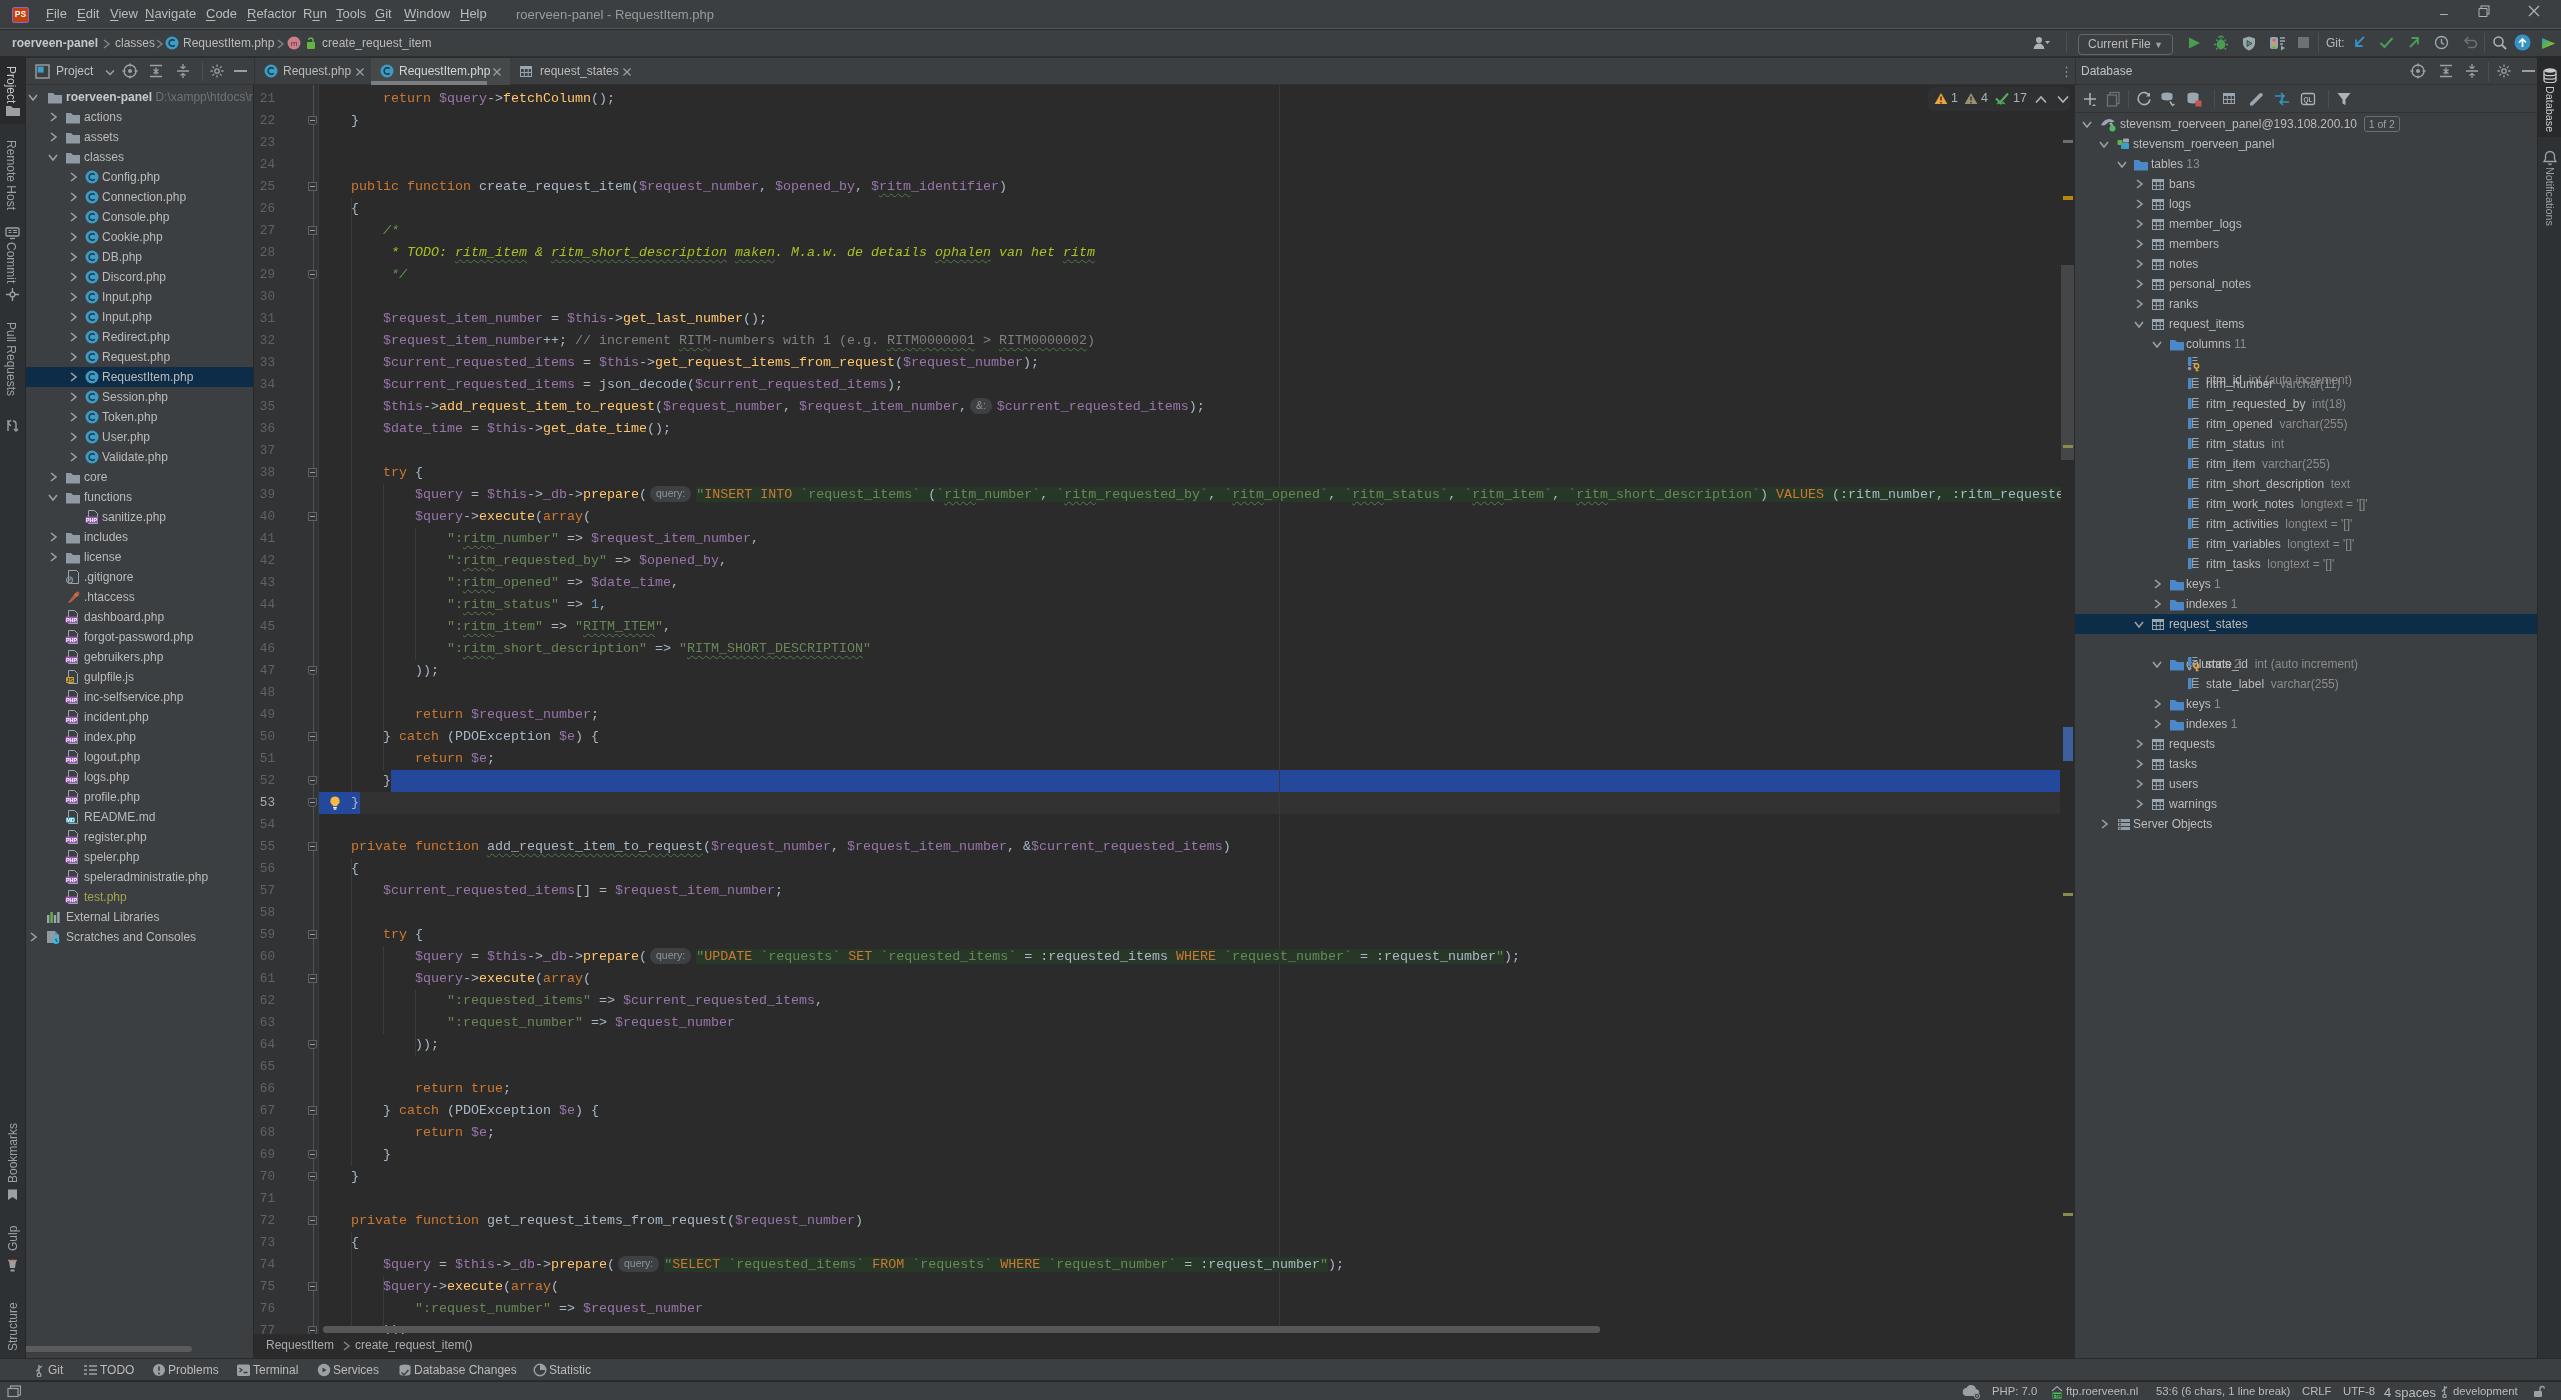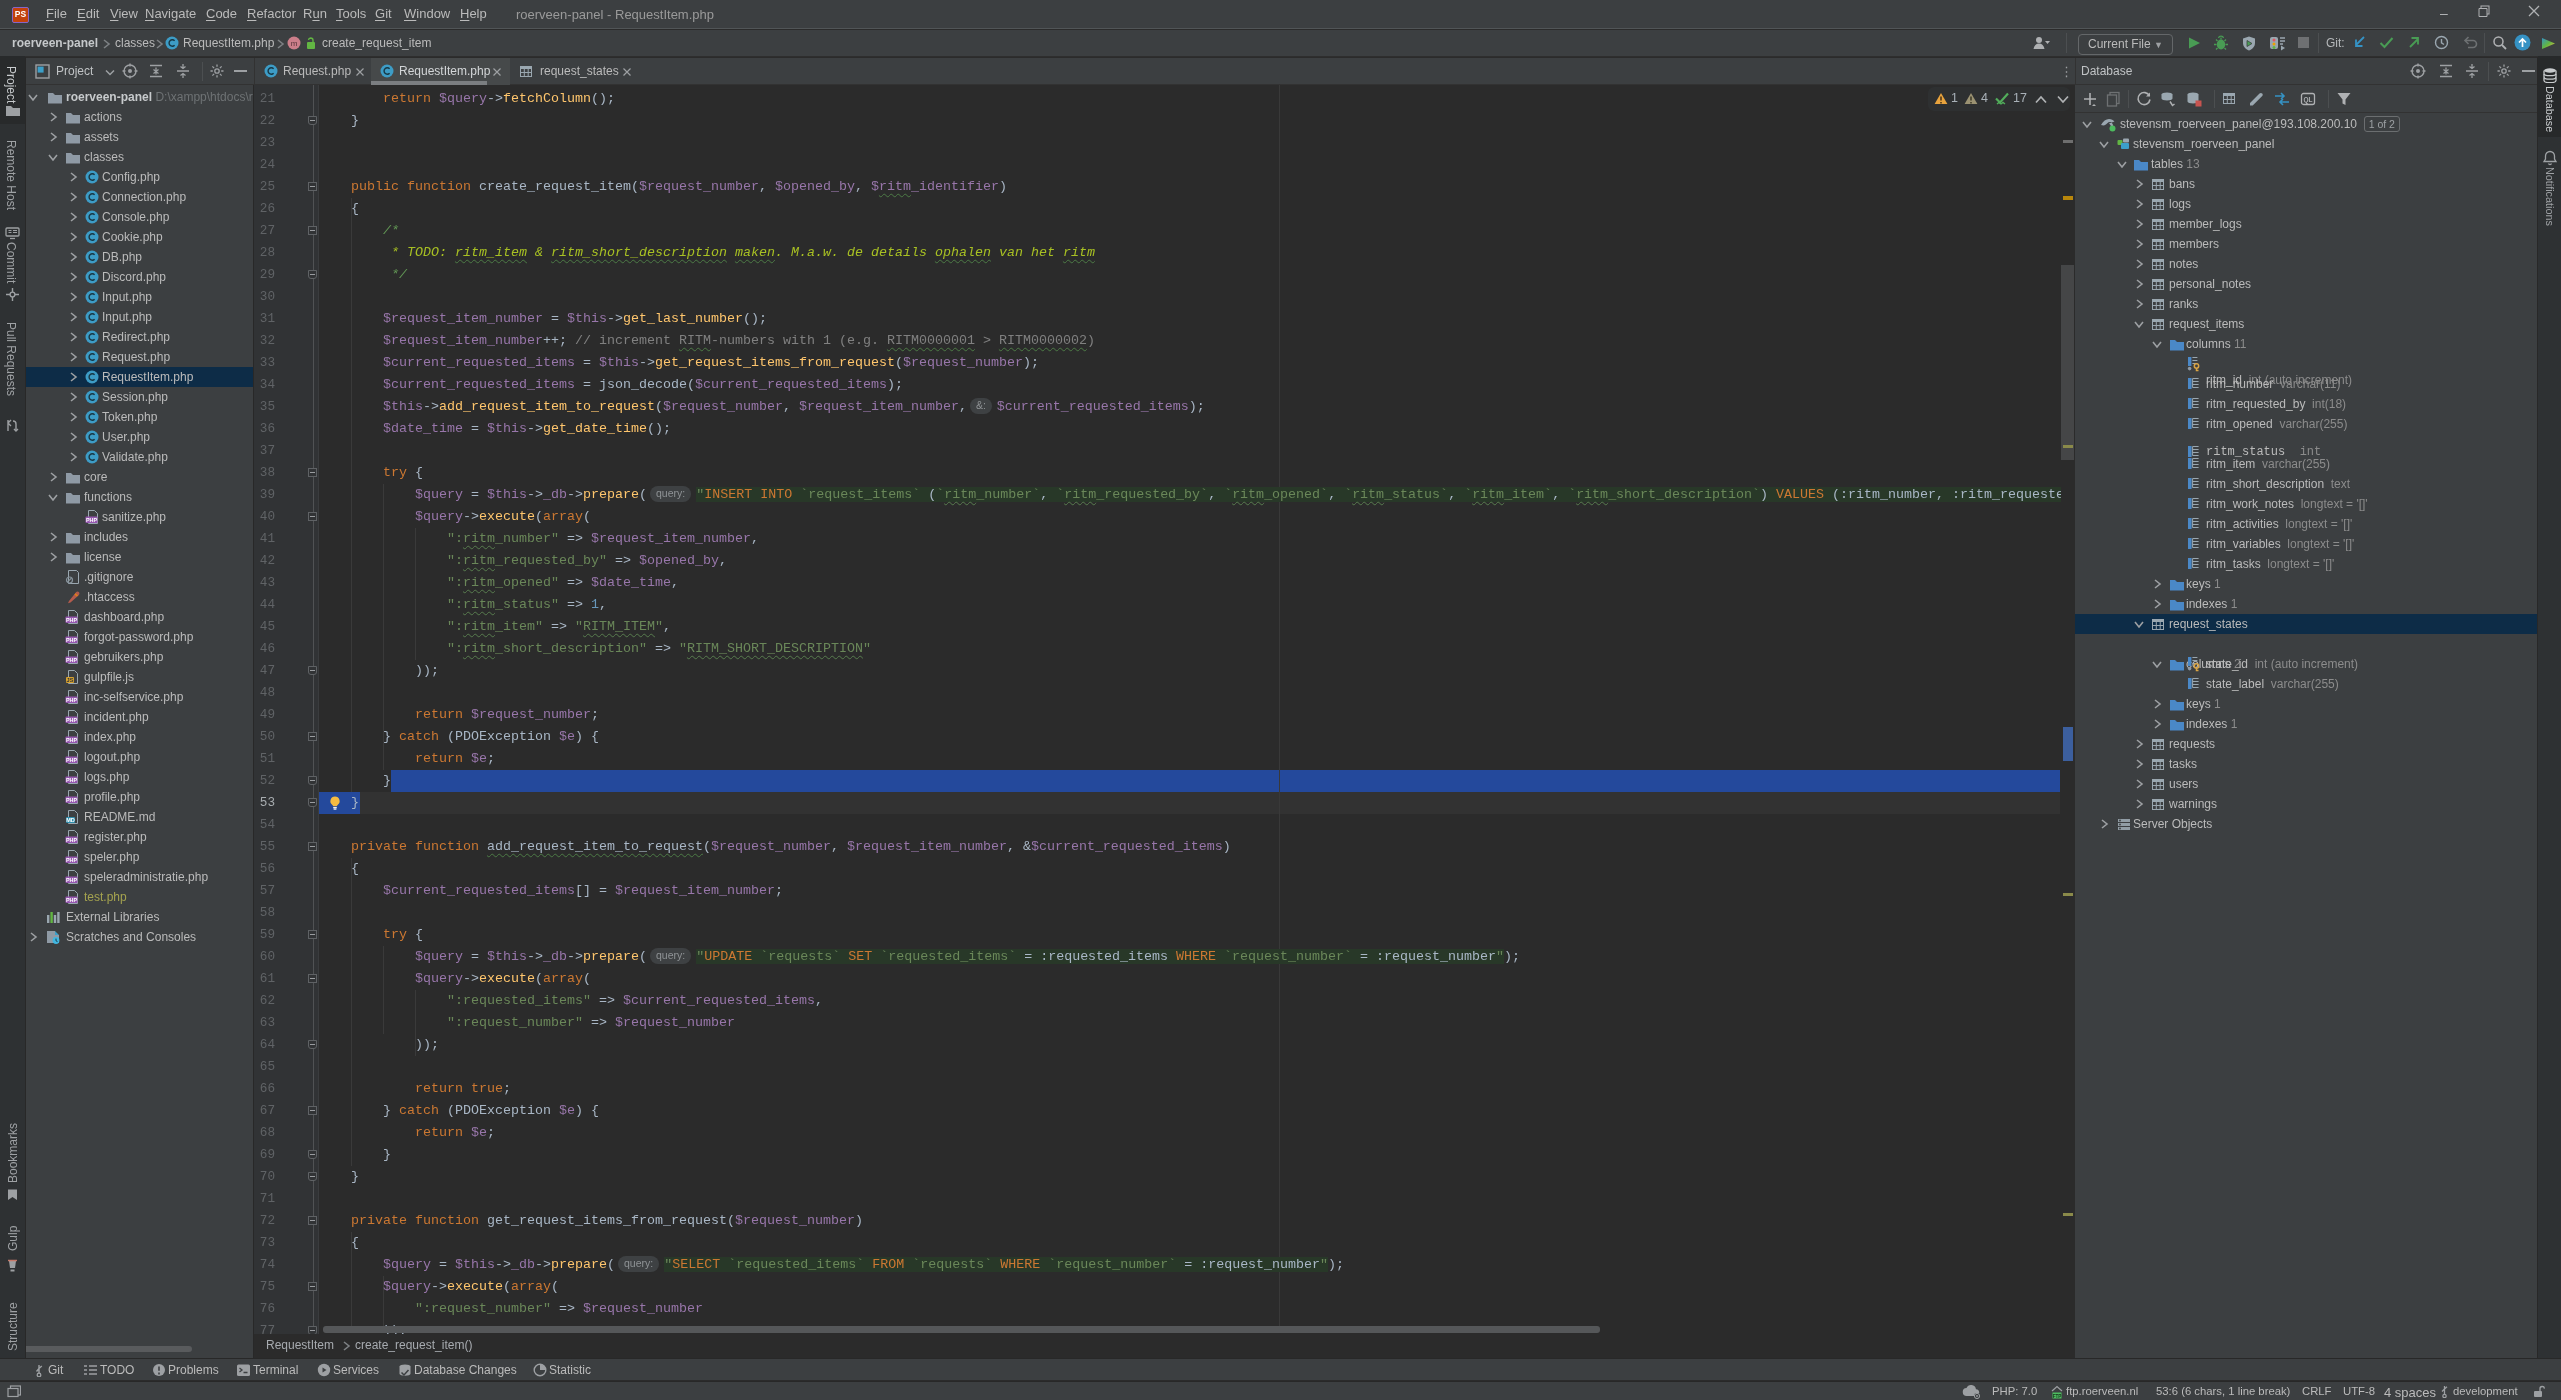--- a/index.html
+++ b/index.html
@@ -1373,21 +1373,21 @@
       <div class="abs" style="left:111px;top:2px">
         <svg width="14" height="16" viewBox="0 0 14 16" style="">
           <rect x="2" y="2" width="3.6" height="11" fill="#4a88c7"></rect>
           <g fill="none" stroke="#9aa7b0">
             <path d="M6.6 2.5h6M6.6 5.5h6M6.6 8.5h6M6.6 11.5h6M6.6 2.5v9"></path>
           </g>
         </svg>
       </div>
       <div class="abs" style="left:131px;top:0">ritm_opened&nbsp;&nbsp;<span class="dim">varchar(255)</span></div>
     </div>
-<div class="row" style="top:357px;font-family:Liberation Mono, monospace;">
+<div class="row" style="top:349px;">
       <div class="abs" style="left:111px;top:2px">
         <svg width="14" height="16" viewBox="0 0 14 16" style="">
           <rect x="2" y="2" width="3.6" height="11" fill="#4a88c7"></rect>
           <g fill="none" stroke="#9aa7b0">
             <path d="M6.6 2.5h6M6.6 5.5h6M6.6 8.5h6M6.6 11.5h6M6.6 2.5v9"></path>
           </g>
         </svg>
       </div>
       <div class="abs" style="left:131px;top:0">ritm_status&nbsp;&nbsp;<span class="dim">int</span></div>
     </div>

